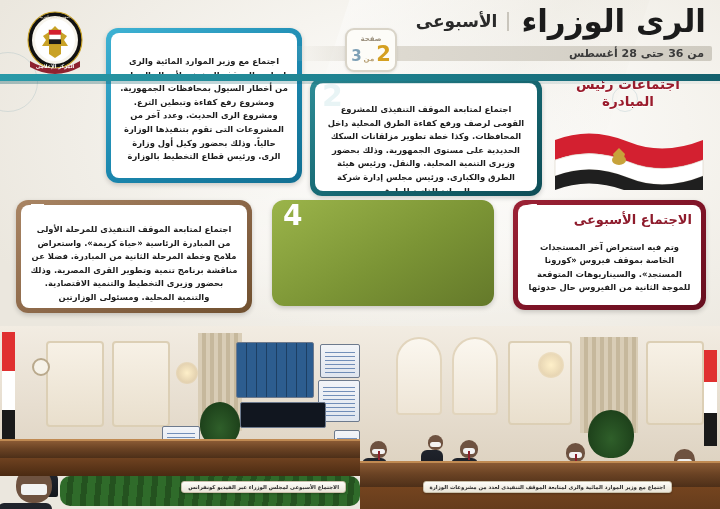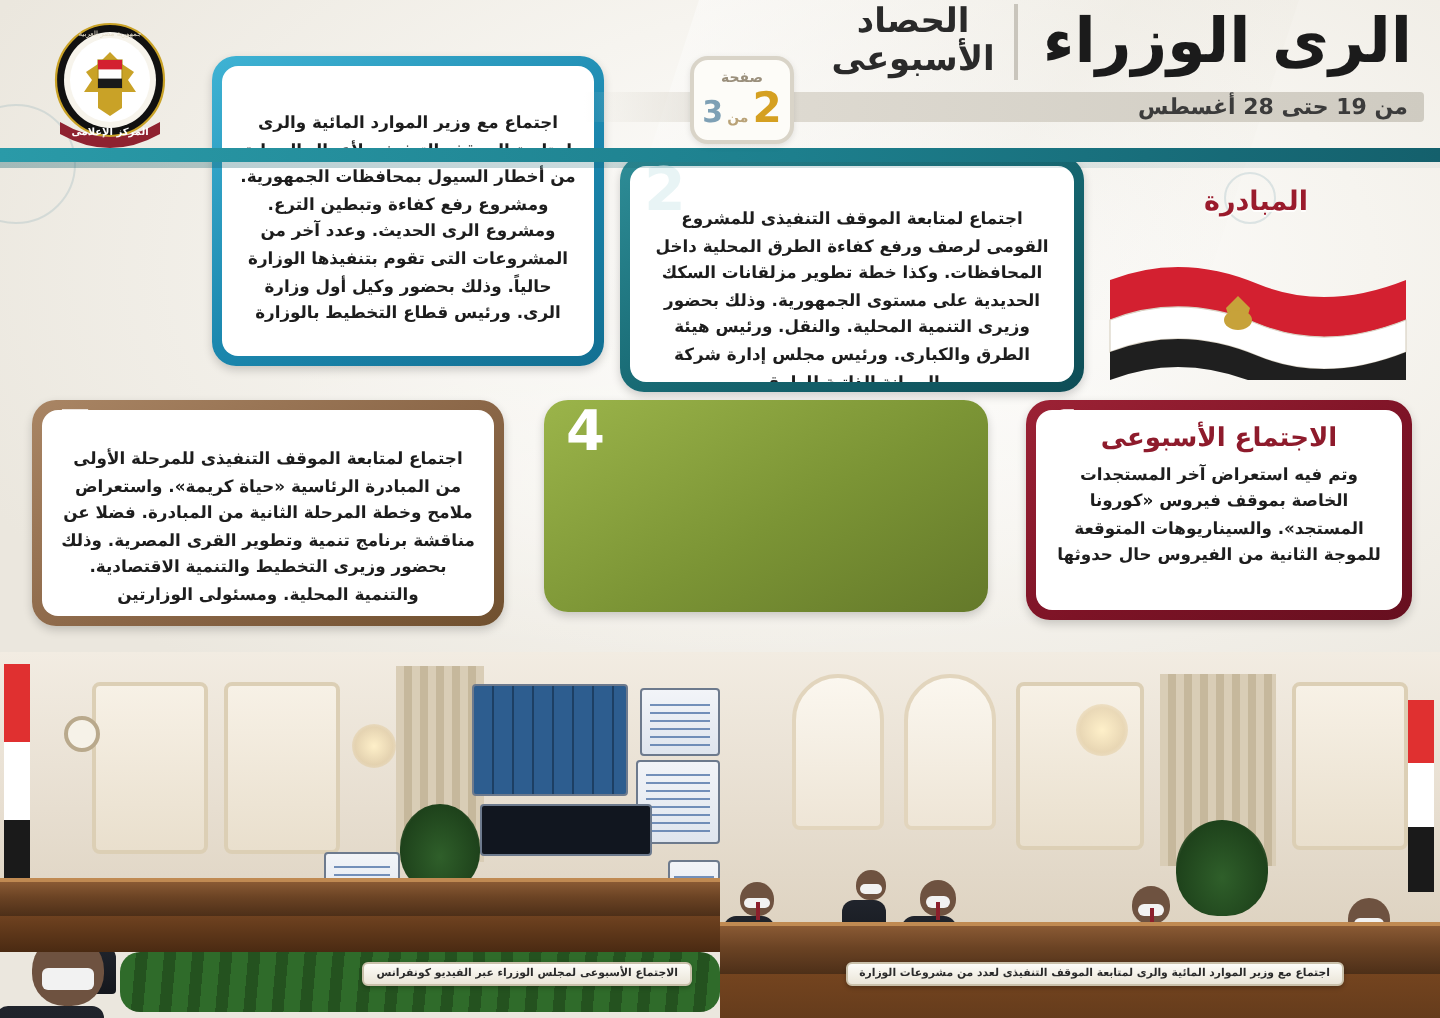--- a/index.html
+++ b/index.html
@@ -183,23 +183,22 @@
     font-size: 8.4px;
     line-height: 1.62;
     color: #1d1d1d;
     text-align: center;
     direction: rtl;
     font-weight: bold;
   }
   .card-title {
     font-size: 13px;
     font-weight: bold;
-    text-align: center;
-    direction: rtl;
-    margin-bottom: 3px;
+    direction: rtl;
+    margin-bottom: 13px;
     line-height: 1.2;
   }
 
   
   #card3 { left: 106px; top: 28px; width: 196px; height: 155px;
            background: linear-gradient(150deg, #3fb3d4 0%, #1b87ae 55%, #126f92 100%); }
   #card3 .card-num { left: 10px; top: 4px; font-size: 30px; color: #ffffff; }
   #card3 .card-inner { padding-top: 22px; }
 
   
@@ -398,27 +397,26 @@
   <div class="bg-swoosh s1"></div>
   <div class="bg-swoosh s2"></div>
   <div class="bg-dot" style="left:-22px; top:52px; width:60px; height:60px;"></div>
   <div class="bg-dot" style="left:612px; top:86px; width:26px; height:26px;"></div>
 
   <div class="header">
 
     <div class="hdr-title-wrap">
       <div class="hdr-main">الرى الوزراء</div>
       <div class="hdr-sub-block">
-        <div class="hdr-sub-1">الحصاد</div>
         <div class="hdr-sub-2">الأسبوعى</div>
       </div>
     </div>
 
     <div class="hdr-rule"></div>
-    <div class="hdr-date">من 19 حتى 28 أغسطس</div>
+    <div class="hdr-date">من 36 حتى 28 أغسطس</div>
   </div>
 
   <div class="page-badge">
     <div class="pb-label">صفحة</div>
     <div class="pb-nums">
       <span class="pb-cur">2</span>
       <span class="pb-of">من</span>
       <span class="pb-tot">3</span>
     </div>
   </div>
@@ -438,21 +436,21 @@
       <path d="M8 55 Q33 70 58 55 L58 61 Q33 75 8 61 Z" fill="#8f2230"></path>
       <text x="33" y="61.5" font-size="5" fill="#ffffff" text-anchor="middle" font-family="DejaVu Sans, sans-serif" font-weight="bold">المركز الإعلامى</text>
       <text x="33" y="12" font-size="3.6" fill="#e6dfcd" text-anchor="middle" font-family="DejaVu Sans, sans-serif">جمهورية مصر العربية</text>
     </svg>
   </div>
 
   <div class="divider"></div>
 
   <div class="flag-banner">
     <div class="fb-caption">
-      <br>
+      <span>اجتماعات رئيس</span><br>
       <span>المبادرة</span>
     </div>
     <svg class="fb-flag" viewBox="0 0 158 70">
       <path d="M4 20 Q40 6 78 22 Q112 36 152 20 L152 40 Q112 56 78 42 Q40 26 4 40 Z" fill="#d32030"></path>
       <path d="M4 40 Q40 26 78 42 Q112 56 152 40 L152 56 Q112 72 78 58 Q40 42 4 56 Z" fill="#ffffff" stroke="#d9d2c4" stroke-width=".6"></path>
       <path d="M4 56 Q40 42 78 58 Q112 72 152 56 L152 70 Q112 86 78 72 Q40 56 4 70 Z" fill="#1f1f1f"></path>
       <path d="M62 34 l6 -6 l6 6 l-3 10 l-6 0 z" fill="#c7a23a"></path>
       <ellipse cx="68" cy="40" rx="7" ry="5" fill="#c7a23a"></ellipse>
     </svg>
   </div>

